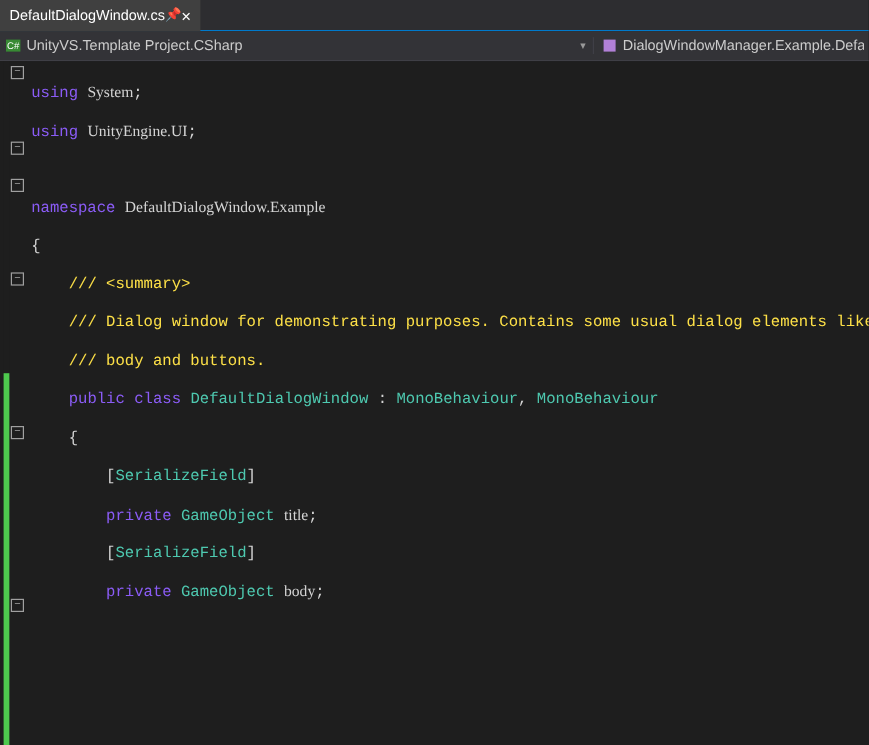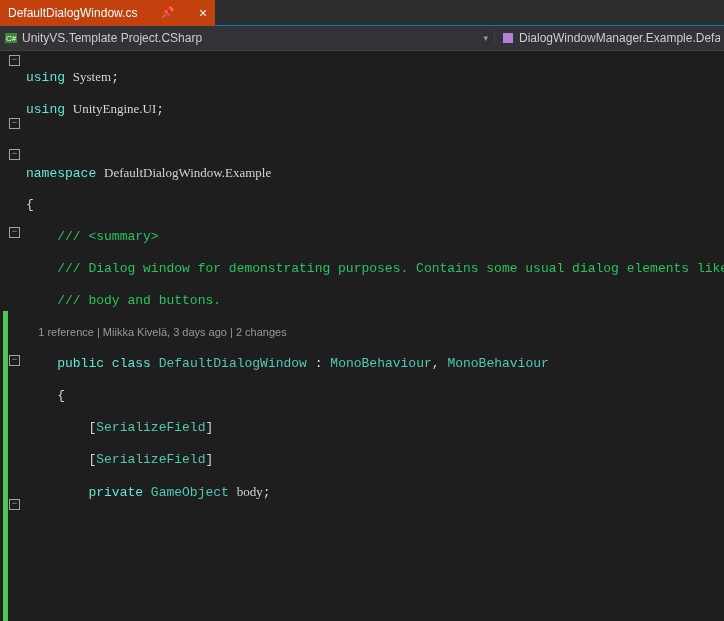--- a/index.html
+++ b/index.html
@@ -14,26 +14,26 @@
   position: relative;
 }
 .tab-bar {
   background: #2d2d30;
   height: 26px;
   display: flex;
   align-items: center;
   border-bottom: 1px solid #007acc;
 }
 .tab {
-  background: #c2410c;
+  background: #404040;
   color: #fff;
   padding: 4px 8px;
   display: flex;
   align-items: center;
-  gap: 24px;
+  gap: 0;
   height: 26px;
   font-family: 'Segoe UI', sans-serif;
   font-size: 12px;
 }
 .tab-pin {
   font-size: 11px;
 }
 .tab-close {
   cursor: pointer;
   font-size: 14px;
@@ -130,23 +130,23 @@
   overflow: hidden;
 }
 .line { height: 16px; }
 .codelens {
   font-size: 11px;
   color: #999999;
   font-family: 'Segoe UI', sans-serif;
   height: 15px;
   line-height: 15px;
 }
-.kw { color: #5eead4; }
+.kw { color: #8b5cf6; }
 .type { color: #4ec9b0; }
-.xml-doc { color: #22c55e; }
+.xml-doc { color: #fde047; }
 .punct { color: #d4d4d4; }
 .ident { color: #d4d4d4; font-family: Liberation Serif, serif; }
 </style>
 </head>
 <body>
 
 <div class="tab-bar">
   <div class="tab">
     <span>DefaultDialogWindow.cs</span>
     <span class="tab-pin">📌</span>
@@ -196,24 +196,24 @@
   </div>
   <div class="code-area">
 <div class="line"><span class="kw">using</span> <span class="ident">System</span><span class="punct">;</span></div>
 <div class="line"><span class="kw">using</span> <span class="ident">UnityEngine.UI</span><span class="punct">;</span></div>
 <div class="line"></div>
 <div class="line"><span class="kw">namespace</span> <span class="ident">DefaultDialogWindow.Example</span></div>
 <div class="line"><span class="punct">{</span></div>
 <div class="line">    <span class="xml-doc">/// &lt;summary&gt;</span></div>
 <div class="line">    <span class="xml-doc">/// Dialog window for demonstrating purposes. Contains some usual dialog elements like title,</span></div>
 <div class="line">    <span class="xml-doc">/// body and buttons.</span></div>
-<div class="codelens">    <span>1 reference | Miikka Kivelä, 3 days ago | 2 changes</span></div>
 <div class="line">    <span class="kw">public</span> <span class="kw">class</span> <span class="type">DefaultDialogWindow</span> <span class="punct">:</span> <span class="type">MonoBehaviour</span><span class="punct">,</span> <span class="type">MonoBehaviour</span></div>
 <div class="line">    <span class="punct">{</span></div>
 <div class="line">        <span class="punct">[</span><span class="type">SerializeField</span><span class="punct">]</span></div>
+<div class="line">        <span class="kw">private</span> <span class="type">GameObject</span> <span class="ident">title</span><span class="punct">;</span></div>
 <div class="line">        <span class="punct">[</span><span class="type">SerializeField</span><span class="punct">]</span></div>
 <div class="line">        <span class="kw">private</span> <span class="type">GameObject</span> <span class="ident">body</span><span class="punct">;</span></div>
 <div class="line"></div>
 
 
 
 
 
 
 

